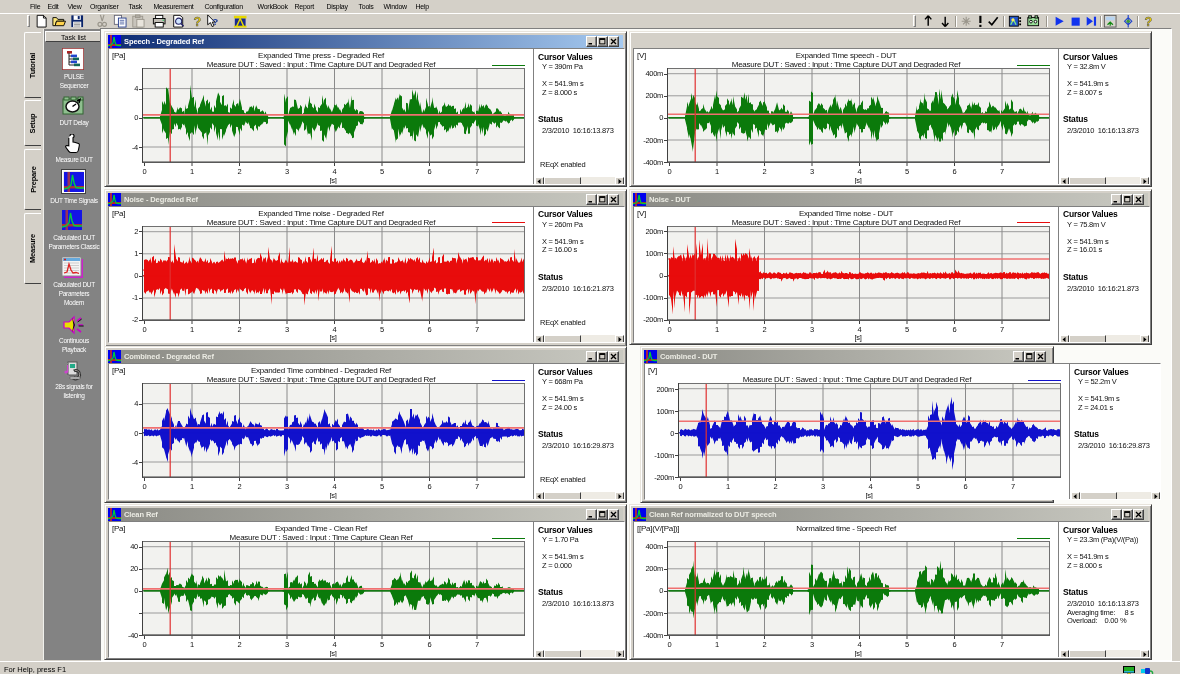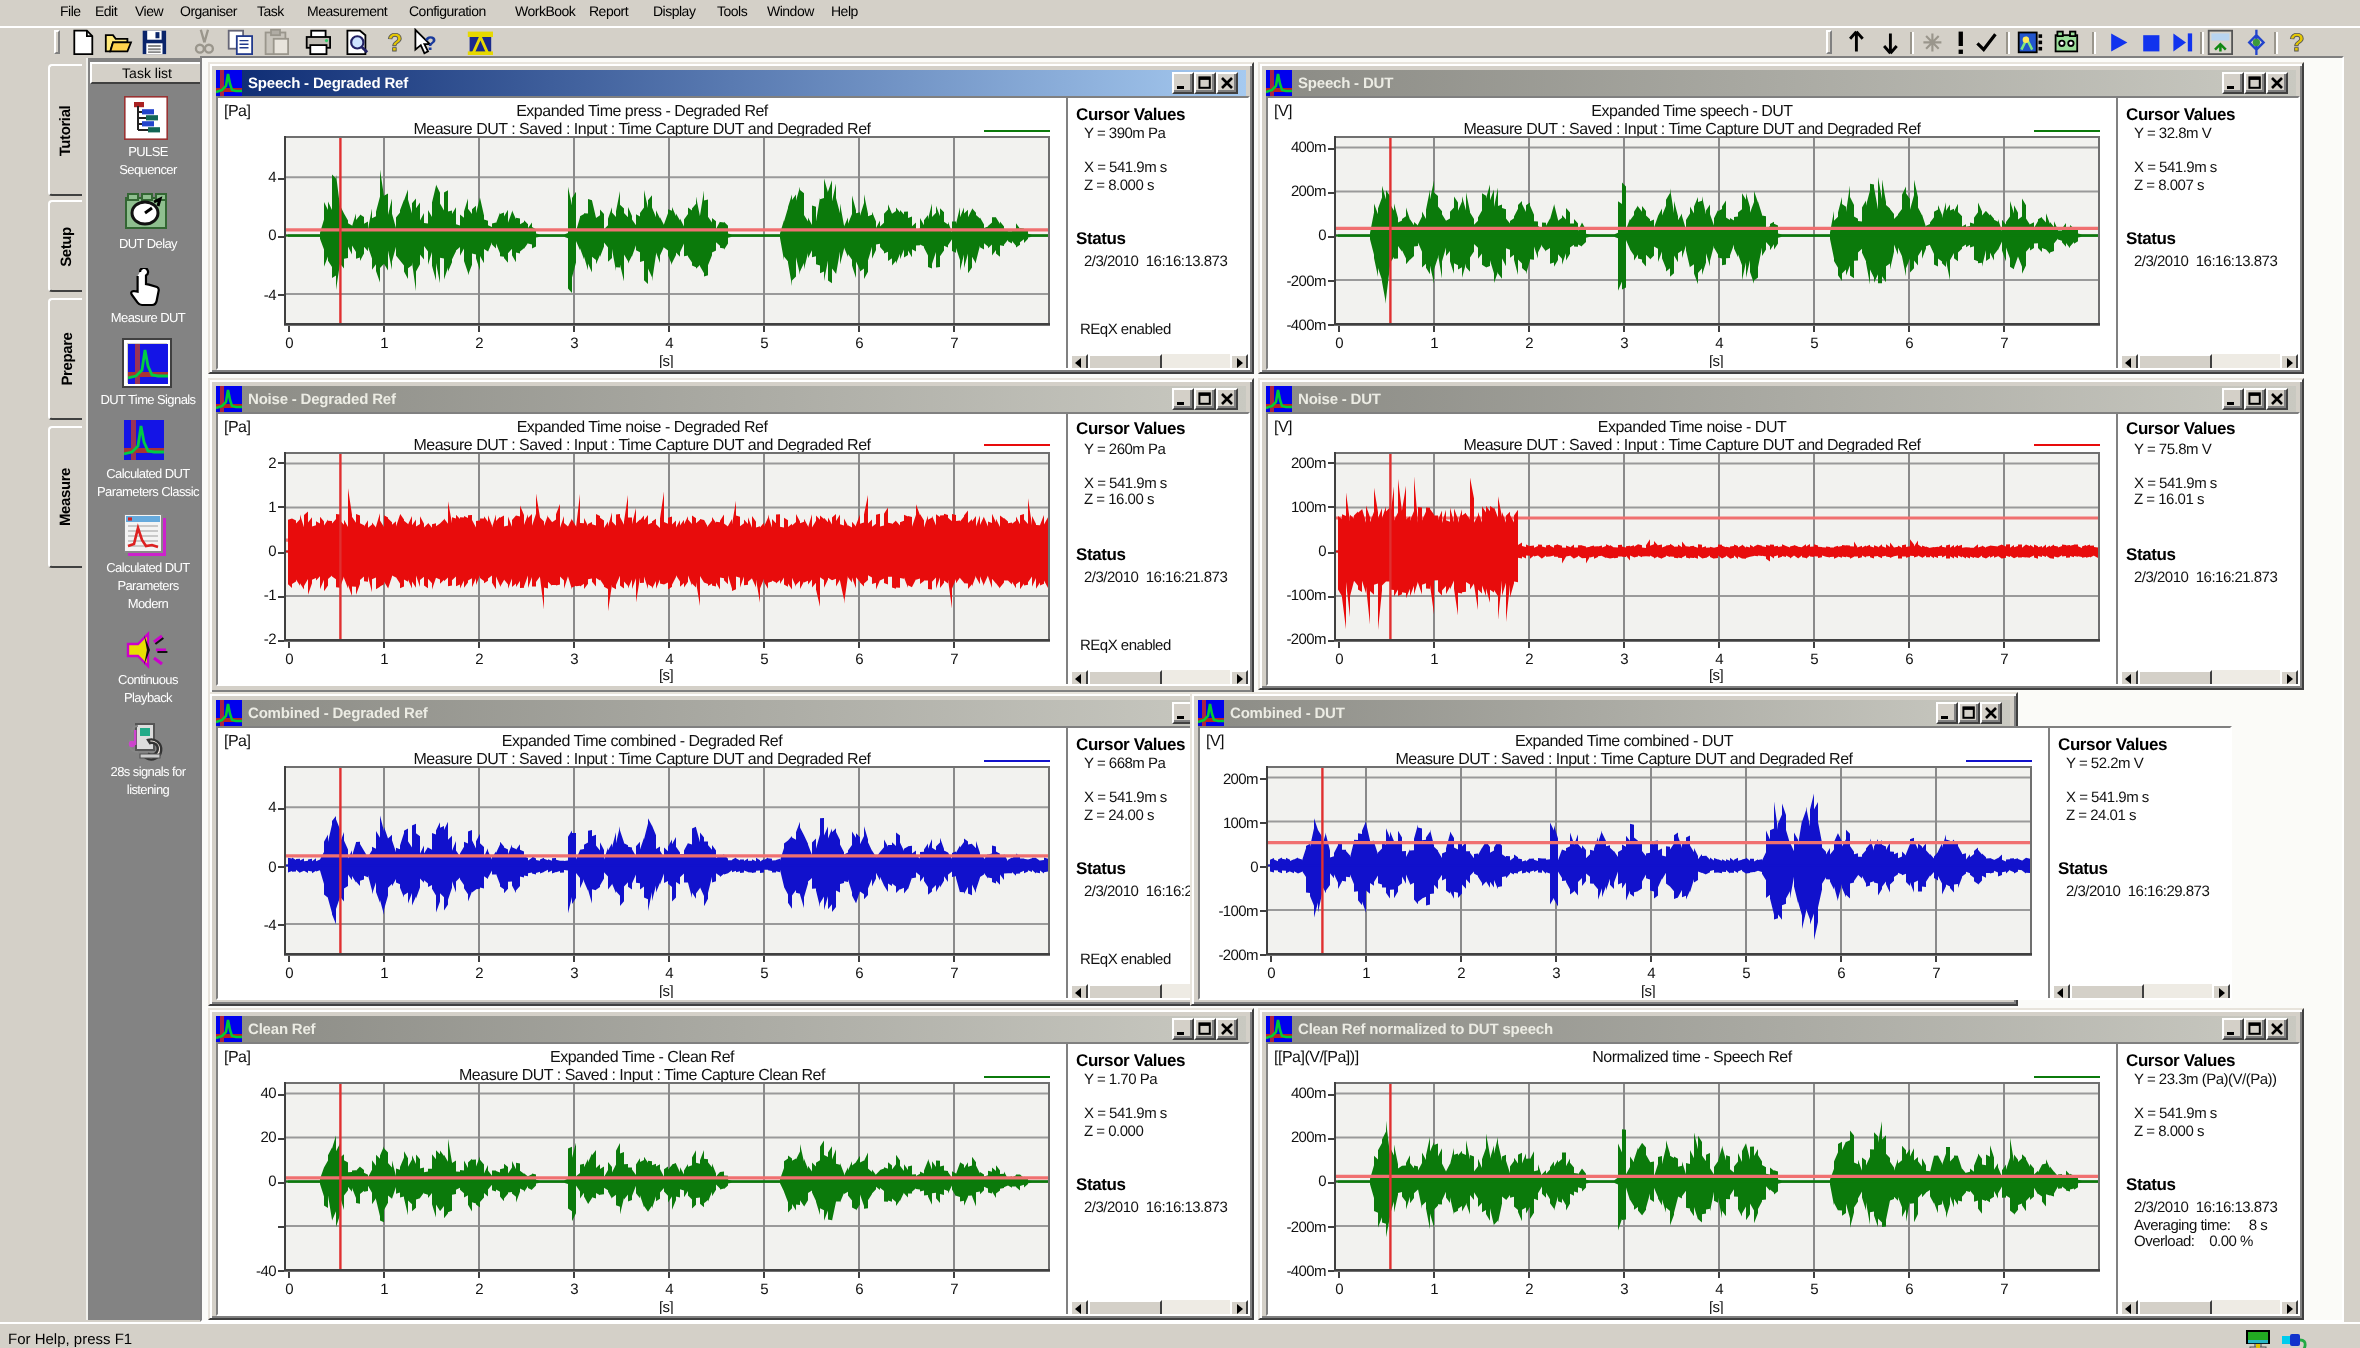--- a/index.html
+++ b/index.html
@@ -399,47 +399,20 @@
         <div class="sthumb"></div>
         <div class="sbtn" style="left:auto;right:0">
           <svg width="9" height="9" viewBox="0 0 9 9">
             <path d="M3.5 2 L6.5 4.5 L3.5 7 Z" fill="#000"></path>
           </svg>
         </div>
       </div>
     </div>
   </div>
 <div class="win" style="left:629px;top:31px;width:523px;height:156.4px">
-    <div class="tbar" style="background:linear-gradient(90deg,#8b8b85,#c9c9c1)">
-      <div style="position:relative;width:13px;height:13px;flex:none">
-        <svg width="13" height="13" viewBox="0 0 13 13" style="position:absolute;left:0;top:0">
-          <rect width="13" height="13" fill="#0000ee"></rect>
-          <rect x="2" y="0" width="2" height="13" fill="#aa2244"></rect>
-          <rect x="0" y="9" width="13" height="2" fill="#bb2222"></rect>
-          <path d="M0 11 L3 10 L5 8 L6 2 L7 7 L8 10 L10 10.5 L13 10.5" stroke="#00cc33" stroke-width="1.3" fill="none"></path>
-        </svg>
-      </div>
-      <span class="ttext" style="color:#ecece4">Speech - DUT</span>
-      <div class="wbtn" style="right:26.5px">
-        <svg style="position:absolute;left:0;top:0" width="9" height="9" viewBox="0 0 9 9">
-          <rect x="1.5" y="6" width="3.5" height="1.5" fill="#000"></rect>
-        </svg>
-      </div>
-      <div class="wbtn" style="right:15.5px">
-        <svg style="position:absolute;left:0;top:0" width="9" height="9" viewBox="0 0 9 9">
-          <rect x="1.7" y="1.7" width="5.2" height="5.2" fill="none" stroke="#000" stroke-width="1"></rect>
-          <line x1="1.7" y1="2.2" x2="6.9" y2="2.2" stroke="#000" stroke-width="1.5"></line>
-        </svg>
-      </div>
-      <div class="wbtn" style="right:4px">
-        <svg style="position:absolute;left:0;top:0" width="9" height="9" viewBox="0 0 9 9">
-          <path d="M2 2 L7 7 M7 2 L2 7" stroke="#000" stroke-width="1.3"></path>
-        </svg>
-      </div>
-    </div>
     <div class="cont">
       <div class="ctext" style="left:3px;top:2px">[V]</div>
       <div class="ctext" style="left:0;top:2px;width:424px;text-align:center">Expanded Time speech - DUT</div>
       <div class="ctext" style="left:0;top:11px;width:424px;text-align:center">Measure DUT : Saved : Input : Time Capture DUT and Degraded Ref</div>
       <div style="position:absolute;left:383px;top:15.5px;width:33px;height:0;border-top:1.4px solid #0b7a0b"></div>
       <div class="ylab" style="right:486px;top:20.2px">400m</div>
       <div style="position:absolute;left:30px;top:24.7px;width:3px;height:1px;background:#404040"></div>
       <div class="ylab" style="right:486px;top:42.3px">200m</div>
       <div style="position:absolute;left:30px;top:46.8px;width:3px;height:1px;background:#404040"></div>
       <div class="ylab" style="right:486px;top:64.4px">0</div>
@@ -814,21 +787,21 @@
         </div>
         <div class="sthumb"></div>
         <div class="sbtn" style="left:auto;right:0">
           <svg width="9" height="9" viewBox="0 0 9 9">
             <path d="M3.5 2 L6.5 4.5 L3.5 7 Z" fill="#000"></path>
           </svg>
         </div>
       </div>
     </div>
   </div>
-<div class="win" style="left:595px;top:346.4px;width:414px;height:156.4px">
+<div class="win" style="left:640px;top:346.4px;width:414px;height:156.4px">
     <div class="tbar" style="background:linear-gradient(90deg,#8b8b85,#c9c9c1)">
       <div style="position:relative;width:13px;height:13px;flex:none">
         <svg width="13" height="13" viewBox="0 0 13 13" style="position:absolute;left:0;top:0">
           <rect width="13" height="13" fill="#0000ee"></rect>
           <rect x="2" y="0" width="2" height="13" fill="#aa2244"></rect>
           <rect x="0" y="9" width="13" height="2" fill="#bb2222"></rect>
           <path d="M0 11 L3 10 L5 8 L6 2 L7 7 L8 10 L10 10.5 L13 10.5" stroke="#00cc33" stroke-width="1.3" fill="none"></path>
         </svg>
       </div>
       <span class="ttext" style="color:#ecece4">Combined - DUT</span>
@@ -844,21 +817,20 @@
         </svg>
       </div>
       <div class="wbtn" style="right:4px">
         <svg style="position:absolute;left:0;top:0" width="9" height="9" viewBox="0 0 9 9">
           <path d="M2 2 L7 7 M7 2 L2 7" stroke="#000" stroke-width="1.3"></path>
         </svg>
       </div>
     </div>
     <div class="cont">
       <div class="ctext" style="left:3px;top:2px">[V]</div>
-      <div class="ctext" style="left:0;top:2px;width:424px;text-align:center">Expanded Time combined - DUT</div>
       <div class="ctext" style="left:0;top:11px;width:424px;text-align:center">Measure DUT : Saved : Input : Time Capture DUT and Degraded Ref</div>
       <div style="position:absolute;left:383px;top:15.5px;width:33px;height:0;border-top:1.4px solid #1111cc"></div>
       <div class="ylab" style="right:486px;top:20.2px">200m</div>
       <div style="position:absolute;left:30px;top:24.7px;width:3px;height:1px;background:#404040"></div>
       <div class="ylab" style="right:486px;top:42.3px">100m</div>
       <div style="position:absolute;left:30px;top:46.8px;width:3px;height:1px;background:#404040"></div>
       <div class="ylab" style="right:486px;top:64.4px">0</div>
       <div style="position:absolute;left:30px;top:68.9px;width:3px;height:1px;background:#404040"></div>
       <div class="ylab" style="right:486px;top:86.5px">-100m</div>
       <div style="position:absolute;left:30px;top:91.0px;width:3px;height:1px;background:#404040"></div>

